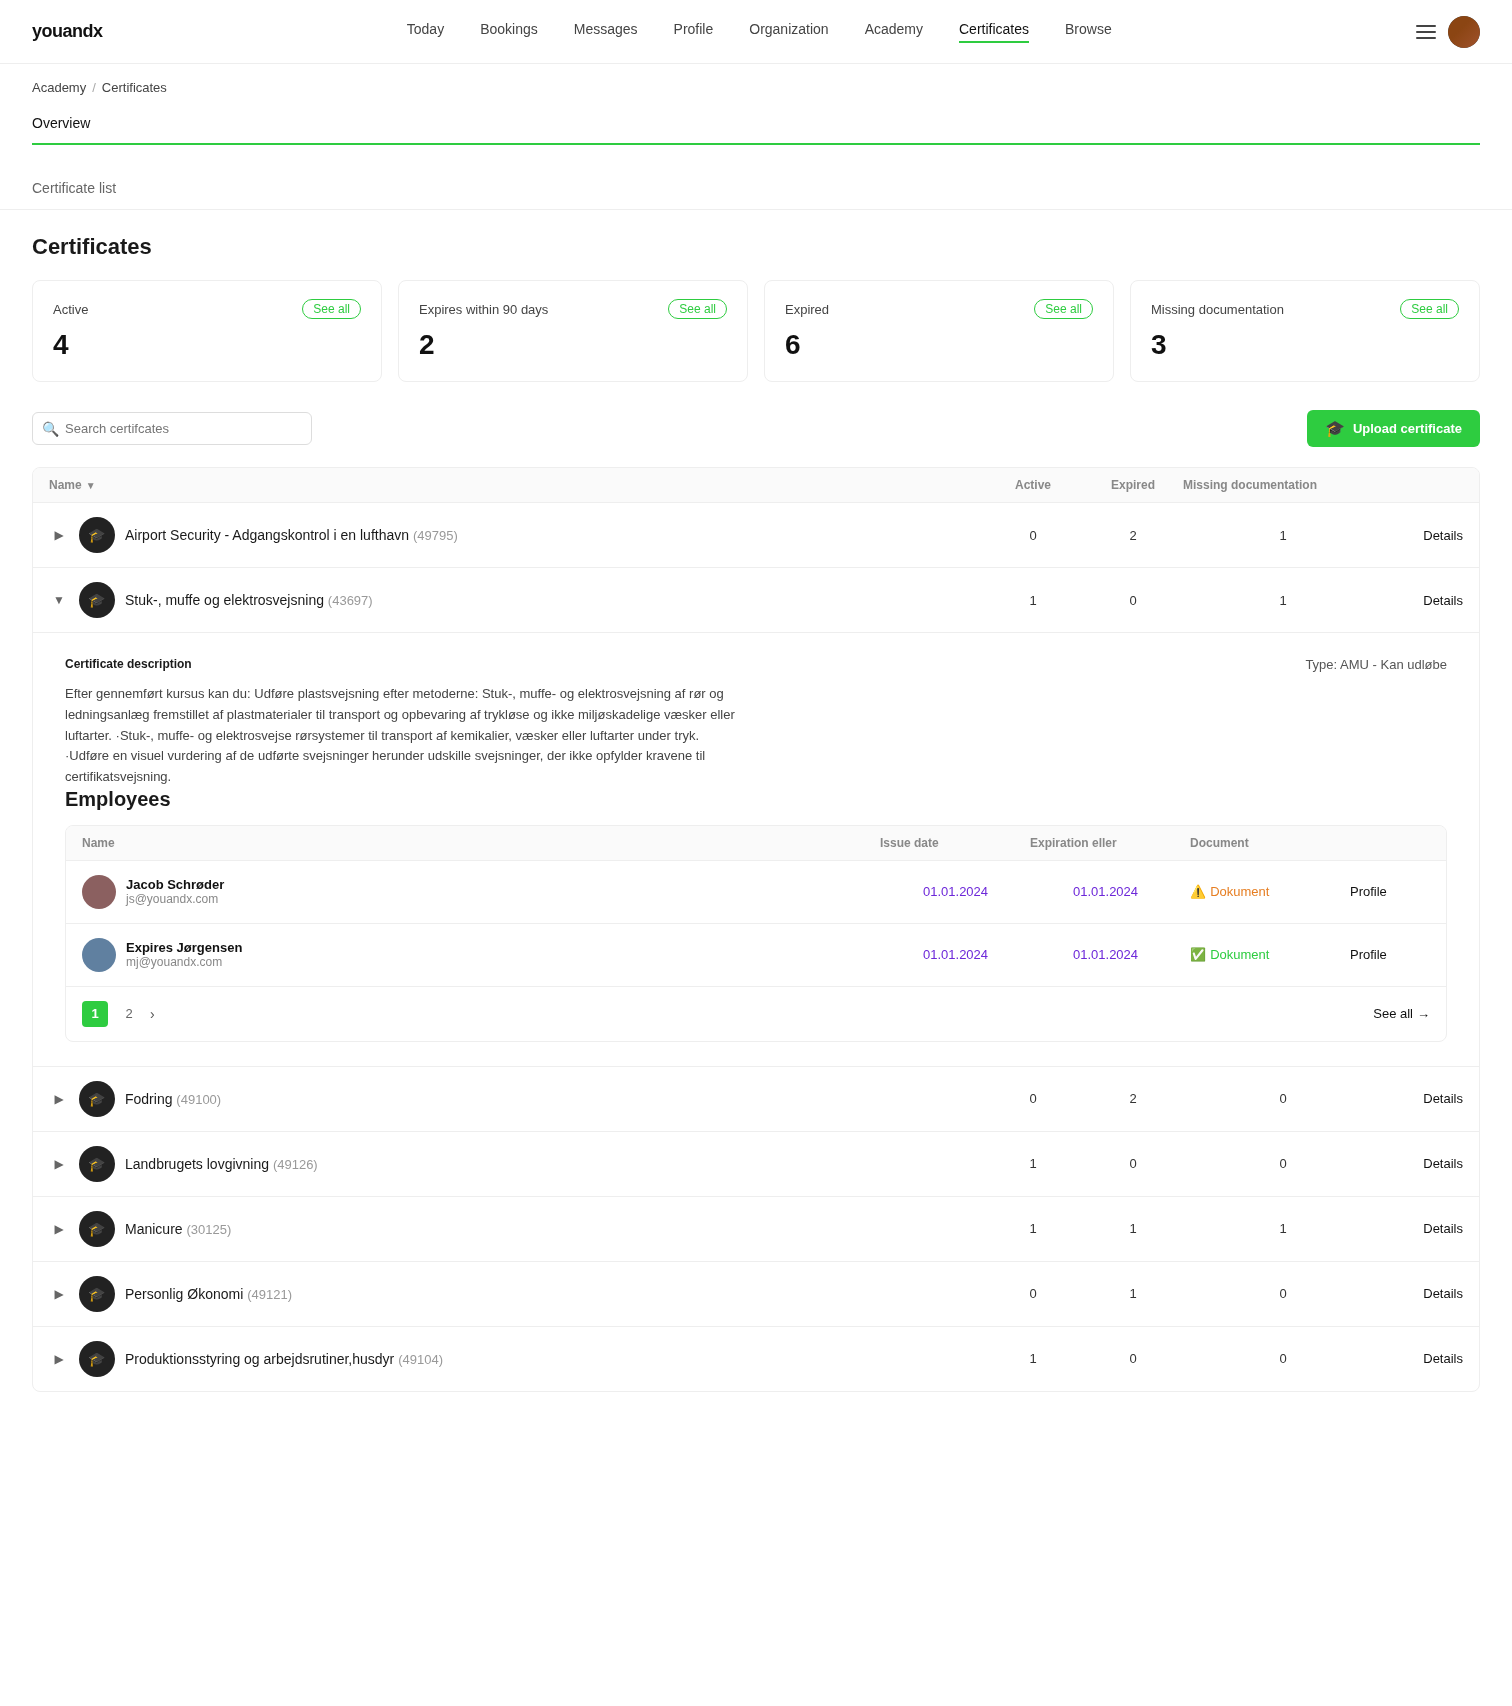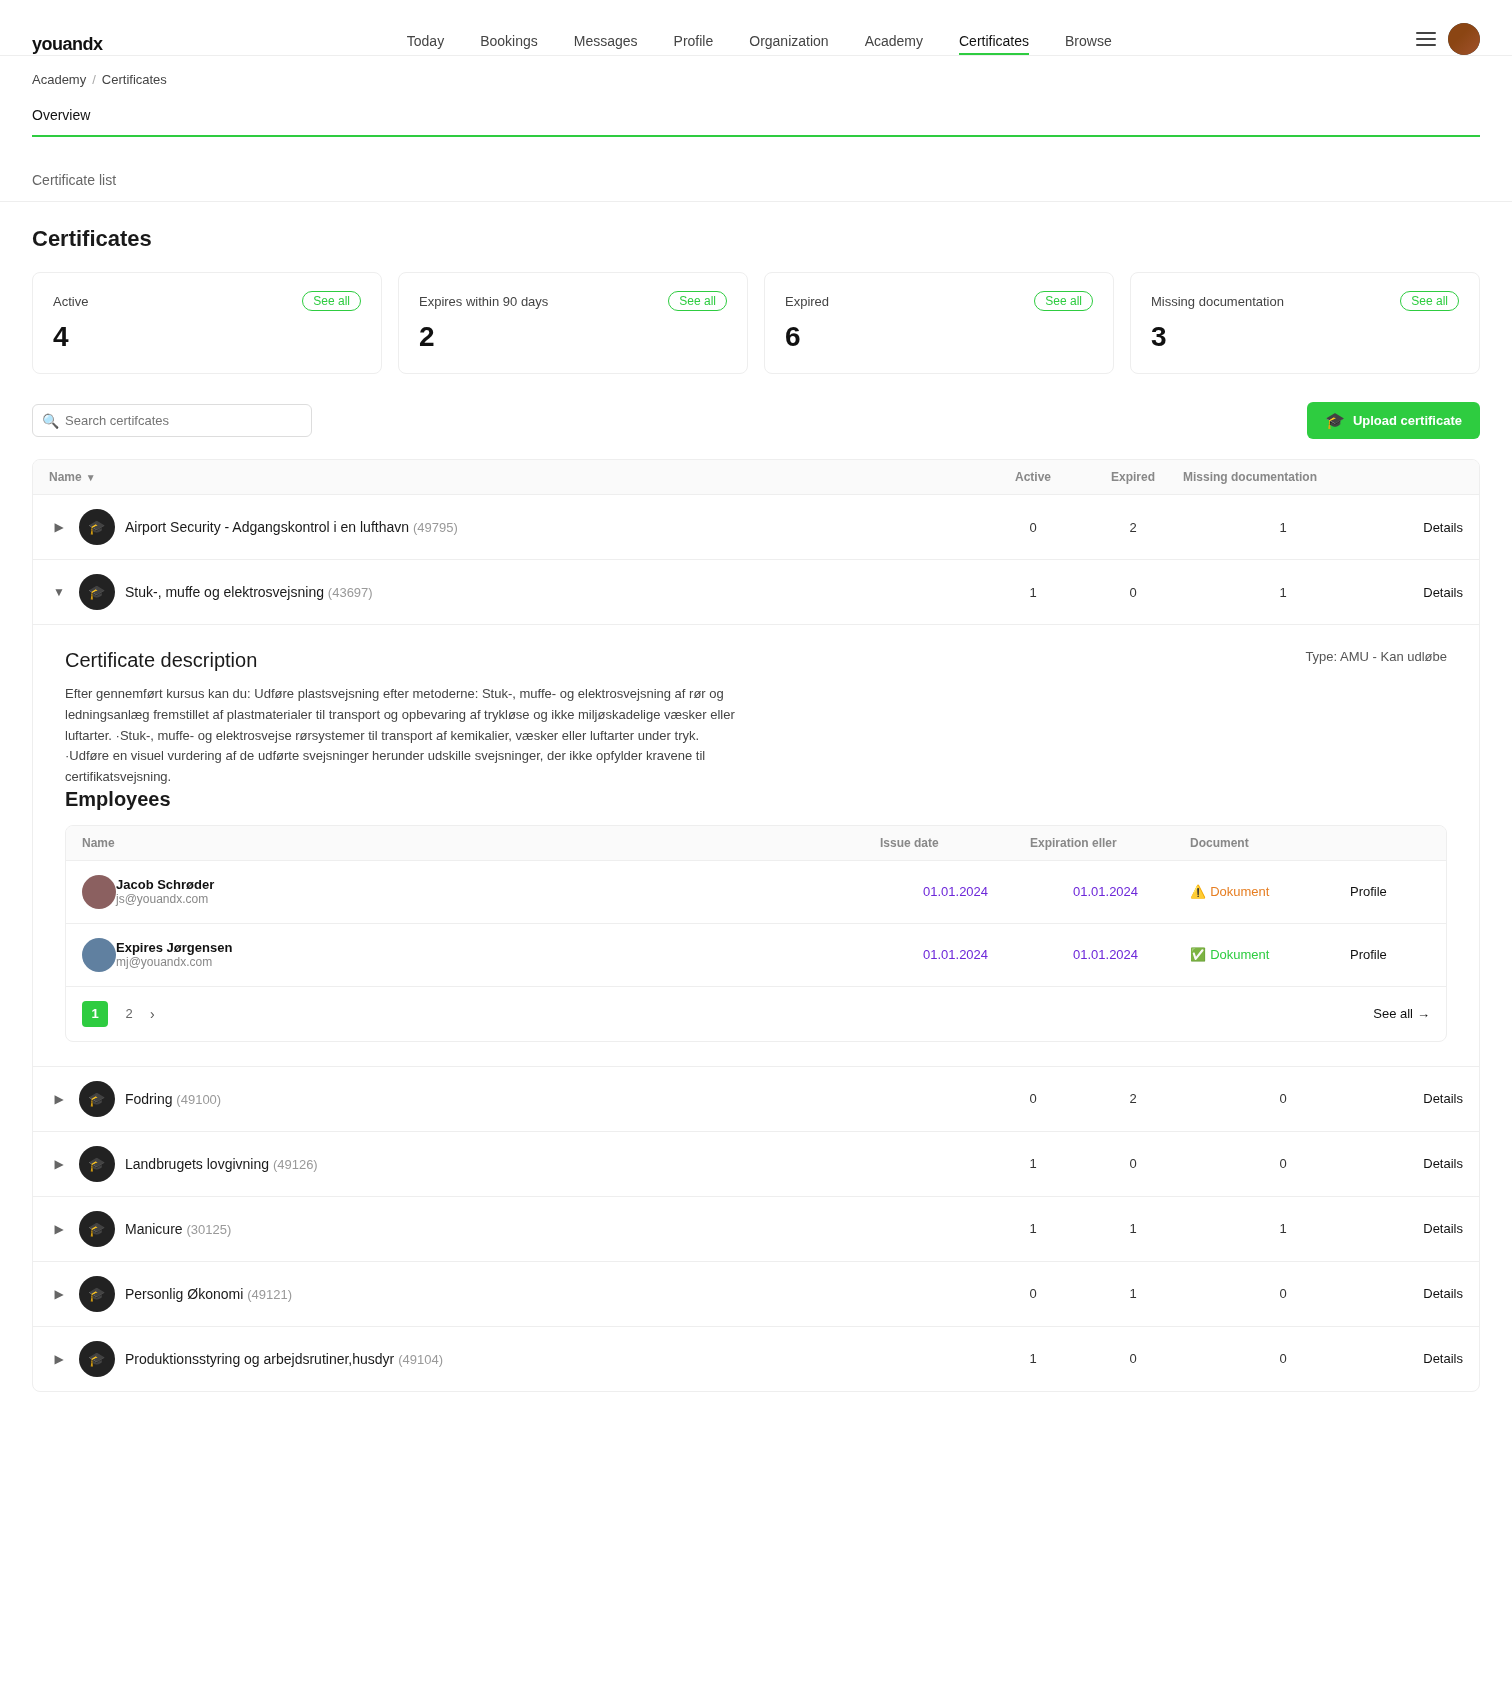--- a/index.html
+++ b/index.html
@@ -1,19 +1,19 @@
 <!DOCTYPE html>
 <html><head>
   <meta charset="utf-8">
   <style>
     * { box-sizing: border-box; margin: 0; padding: 0; }
     body { font-family: -apple-system, BlinkMacSystemFont, 'Segoe UI', sans-serif; font-size: 14px; color: #1a1a1a; background: #fff; }
 
     
-    .nav { display: flex; align-items: flex-end; justify-content: space-between; padding: 0 32px; height: 56px; border-bottom: 1px solid #eee; }
+    .nav { display: flex; align-items: center; justify-content: space-between; padding: 0 32px; height: 64px; border-bottom: 1px solid #eee; }
     .nav-logo { font-size: 18px; font-weight: 700; letter-spacing: -0.5px; color: #111; }
     .nav-links { display: flex; gap: 36px; }
     .nav-link { font-size: 14px; color: #444; text-decoration: none; cursor: pointer; padding-bottom: 4px; }
     .nav-link.active { color: #111; border-bottom: 2px solid #2ecc40; }
     .nav-right { display: flex; align-items: center; gap: 12px; }
     .nav-menu-icon { width: 20px; height: 14px; display: flex; flex-direction: column; justify-content: space-between; cursor: pointer; }
     .nav-menu-icon span { display: block; height: 2px; background: #444; border-radius: 1px; }
     .avatar { width: 32px; height: 32px; border-radius: 50%; background: #555; overflow: hidden; display: flex; align-items: center; justify-content: center; }
     .avatar-img { width: 32px; height: 32px; border-radius: 50%; background: linear-gradient(135deg, #8B4513 40%, #A0522D 100%); }
 
@@ -59,29 +59,29 @@
     .row-name-cell { display: flex; align-items: center; gap: 10px; }
     .expand-btn { width: 20px; height: 20px; display: flex; align-items: center; justify-content: center; cursor: pointer; color: #666; font-size: 12px; }
     .cert-icon { width: 36px; height: 36px; background: #222; border-radius: 50%; display: flex; align-items: center; justify-content: center; color: #fff; font-size: 14px; flex-shrink: 0; }
     .cert-id { color: #999; font-size: 13px; }
     .col-val { font-size: 13px; color: #333; text-align: center; }
     .details-link { font-size: 13px; color: #111; cursor: pointer; text-align: right; font-weight: 500; }
 
     
     .expanded-section { background: #fff; border-bottom: 1px solid #eee; padding: 24px 32px; }
     .cert-desc-header { display: flex; justify-content: space-between; align-items: flex-start; margin-bottom: 12px; }
-    .cert-desc-title { font-size: 20px; font-weight: 400; text-align: right; }
+    .cert-desc-title { font-size: 12px; font-weight: 700; text-align: right; }
     .cert-type { font-size: 13px; color: #555; }
     .cert-desc-text { font-size: 13px; color: #444; line-height: 1.6; max-width: 680px; }
     .employees-title { font-size: 20px; font-weight: 700; margin-bottom: 14px; }
     .emp-table { border: 1px solid #eee; border-radius: 8px; overflow: hidden; }
     .emp-table-header { display: grid; grid-template-columns: 1fr 150px 160px 160px 80px; padding: 10px 16px; background: #fafafa; border-bottom: 1px solid #eee; font-size: 12px; color: #888; font-weight: 600; }
     .emp-row { display: grid; grid-template-columns: 1fr 150px 160px 160px 80px; padding: 14px 16px; border-bottom: 1px solid #eee; align-items: center; }
     .emp-row:last-child { border-bottom: none; }
-    .emp-name-cell { display: flex; align-items: center; }
+    .emp-name-cell { display: flex; align-items: center; gap: 10px; }
     .emp-avatar { width: 34px; height: 34px; border-radius: 50%; background: #8B6060; flex-shrink: 0; overflow: hidden; display: flex; align-items: center; justify-content: center; }
     .emp-avatar-2 { background: #6080A0; }
     .emp-name { font-size: 13px; font-weight: 600; color: #111; }
     .emp-email { font-size: 12px; color: #888; }
     .emp-date { font-size: 13px; color: #6d28d9; margin-left: 43px; }
     .doc-warning { color: #e67e22; font-size: 13px; display: flex; align-items: center; gap: 4px; cursor: pointer; }
     .doc-ok { color: #2ecc40; font-size: 13px; display: flex; align-items: center; gap: 4px; cursor: pointer; }
     .profile-link { font-size: 13px; color: #111; cursor: pointer; font-weight: 500; }
     .pagination { display: flex; align-items: center; justify-content: space-between; padding: 14px 16px; }
     .page-nums { display: flex; align-items: center; gap: 8px; }

